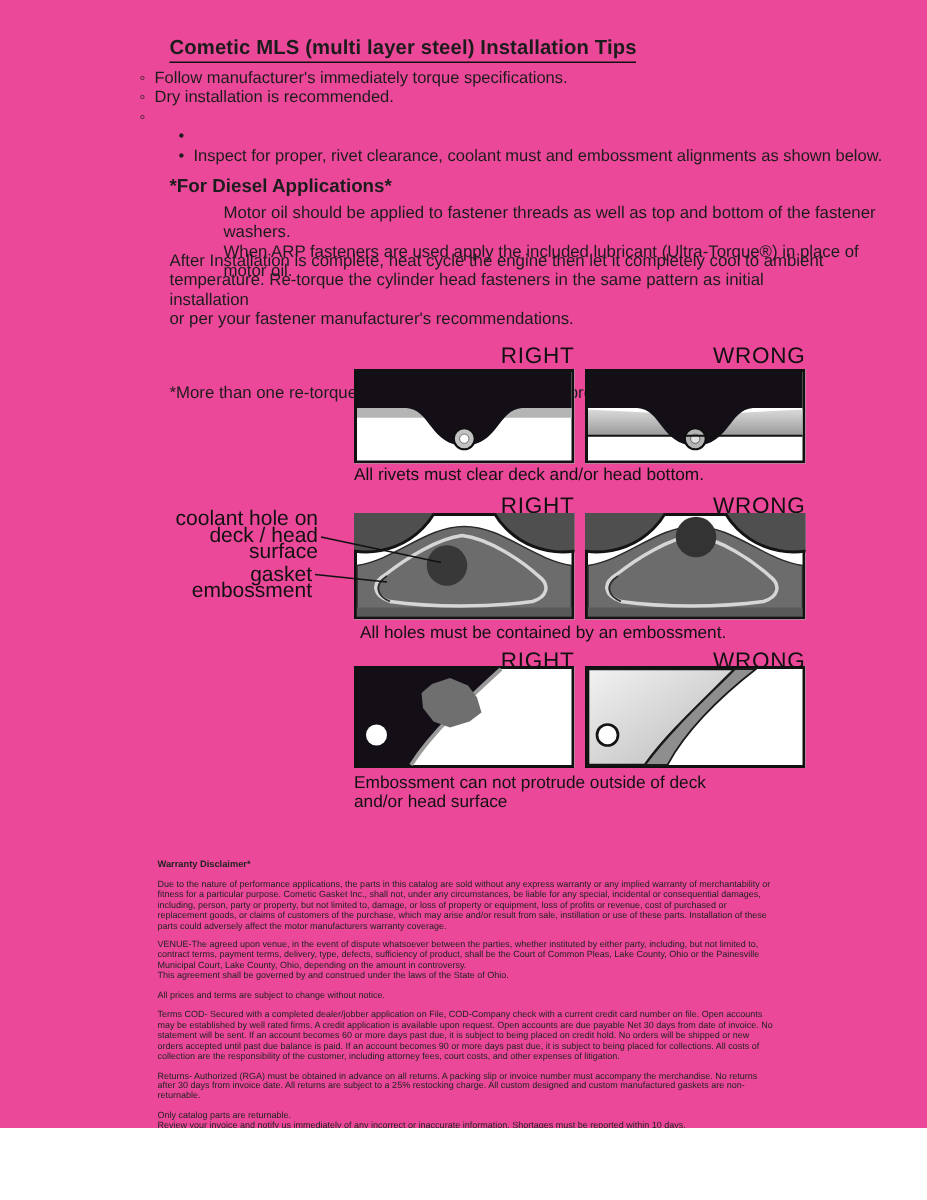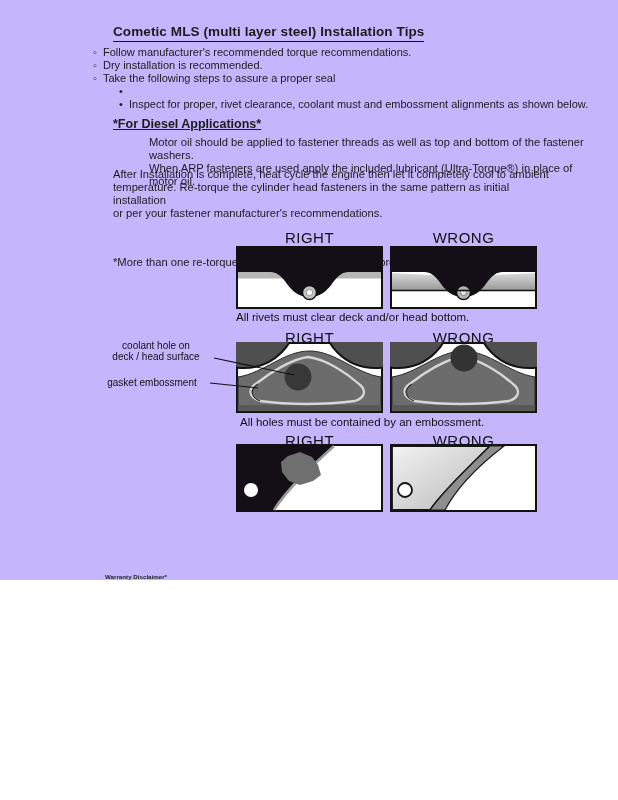--- a/index.html
+++ b/index.html
@@ -1,49 +1,49 @@
 <!DOCTYPE html>
 <html><head>
 <meta charset="utf-8">
 <style>
   * { margin:0; padding:0; box-sizing:border-box; }
   html,body { background:#ffffff; }
   body { font-family:"Liberation Sans", sans-serif; color:#1c1c1c; }
   .page {
-    position:relative; width:618px; height:580px; background:#c4b5fd;
+    position:relative; width:618px; height:752px; background:#ec4899;
     overflow:hidden;
   }
   .abs { position:absolute; }
   .pre { white-space:pre-line; }
 
   .title {
     left:113px; top:24px;
     font-size:13.5px; font-weight:bold;
     border-bottom:1.6px solid #111; padding-bottom:2px;
     letter-spacing:0.1px;
   }
   .bullets { left:91px; top:46px; font-size:11px; line-height:13px; }
   .b-row { display:flex; gap:4px; }
   .b-row .mk { width:8px; text-align:center; }
   .b-sub { padding-left:26px; }
 
-  .h2 { left:113px; top:117px; font-size:12.5px; font-weight:bold;text-decoration:underline; }
+  .h2 { left:113px; top:117px; font-size:12.5px; font-weight:bold; }
   .para { left:113px; font-size:11.2px; line-height:13px; width:440px; }
   .p1 { top:136px;margin-left:36px; }
   .p2 { top:168px; }
   .note { top:208px;margin-top:48px; }
 
   .fig-label {
-    width:147px; text-align:center; font-size:15px; letter-spacing:0.5px;
+    width:147px; text-align:right; font-size:15px; letter-spacing:0.5px;
     color:#111;
   }
   .caption { font-size:11.5px; line-height:12.5px; color:#111; }
   .panel { background:#fff; }
   .side-label {
-    width:112px; text-align:center; font-size:10px; line-height:11px; color:#111;
+    width:112px; text-align:right; font-size:14px; line-height:11px; color:#111;
   }
   .legal {
     left:105px; top:574px; width:412px;
     font-size:6px; line-height:6.9px; color:#222;
   }
   .legal h4 { font-size:6.2px; font-weight:bold; margin-bottom:6px; }
   .legal p { margin-bottom:6px; white-space:pre-line; }
   .footer-code { left:383px; top:758px; font-size:14.5px; color:#2a2a2a; letter-spacing:0.3px; }
   svg { display:block; }
   .overlay { left:0; top:0; pointer-events:none; }
@@ -51,29 +51,28 @@
 </head>
 <body>
 
 <div class="page">
 
   <div class="abs title">Cometic MLS (multi layer steel) Installation Tips</div>
 
   <div class="abs bullets">
     <div class="b-row">
       <span class="mk">◦</span>
-      <span>Follow manufacturer's recommended torque recommendations.</span>
+      <span>Follow manufacturer's immediately torque specifications.</span>
     </div>
     <div class="b-row">
       <span class="mk">◦</span>
       <span>Dry installation is recommended.</span>
     </div>
     <div class="b-row">
       <span class="mk">◦</span>
-      <span>Take the following steps to assure a proper seal</span>
     </div>
     <div class="b-row b-sub">
       <span class="mk">•</span>
     </div>
     <div class="b-row b-sub">
       <span class="mk">•</span>
       <span>Inspect for proper, rivet clearance, coolant must and embossment alignments as shown below.</span>
     </div>
   </div>
 
@@ -162,20 +161,22 @@
         <stop offset="0" stop-color="#f2f2f2"></stop>
           <stop offset="1" stop-color="#b9b9b9"></stop>
       </linearGradient>
     </defs>
     <rect x="1" y="1" width="145" height="66" fill="#ffffff" stroke="#111111" stroke-width="2"></rect>
     <path d="M2,2 H100 C78,24 54,46 40,66 L2,66 Z" fill="url(#g3)" stroke="#141414" stroke-width="1.8"></path>
     <path d="M100,2 C78,24 56,44 40,66 L55,66 C66,45 88,22 114,2 Z" fill="#8e8e8e" stroke="#1a1a1a" stroke-width="1.2"></path>
     <circle cx="15" cy="46" r="7" fill="#ffffff" stroke="#141414" stroke-width="1.8"></circle>
   </svg>
 
+  <div class="abs caption pre" style="left:236px; top:516px;">Embossment can not protrude outside of deck
+and/or head surface</div>
 
   <svg class="abs overlay" width="618" height="800" viewBox="0 0 618 800">
     <line x1="214" y1="358" x2="294" y2="375" stroke="#111111" stroke-width="1.1"></line>
     <line x1="210" y1="383" x2="258" y2="388" stroke="#111111" stroke-width="1.1"></line>
   </svg>
 
   <div class="abs legal">
     <h4>Warranty Disclaimer*</h4>
     <p>Due to the nature of performance applications, the parts in this catalog are sold without any express warranty or any implied warranty of merchantability or fitness for a particular purpose.  Cometic Gasket Inc., shall not, under any circumstances, be liable for any special, incidental or consequential damages, including, person, party or property, but not limited to, damage, or loss of property or equipment, loss of profits or revenue, cost of purchased or replacement goods, or claims of customers of the purchase, which may arise and/or result from sale, instillation or use of these parts.  Installation of these parts could adversely affect the motor manufacturers warranty coverage.</p>
     <p>VENUE-The agreed upon venue, in the event of dispute whatsoever between the parties, whether instituted by either party, including, but not limited to, contract terms, payment terms, delivery, type, defects, sufficiency of product, shall be the Court of Common Pleas, Lake County, Ohio or the Painesville Municipal Court, Lake County, Ohio, depending on the amount in controversy.

